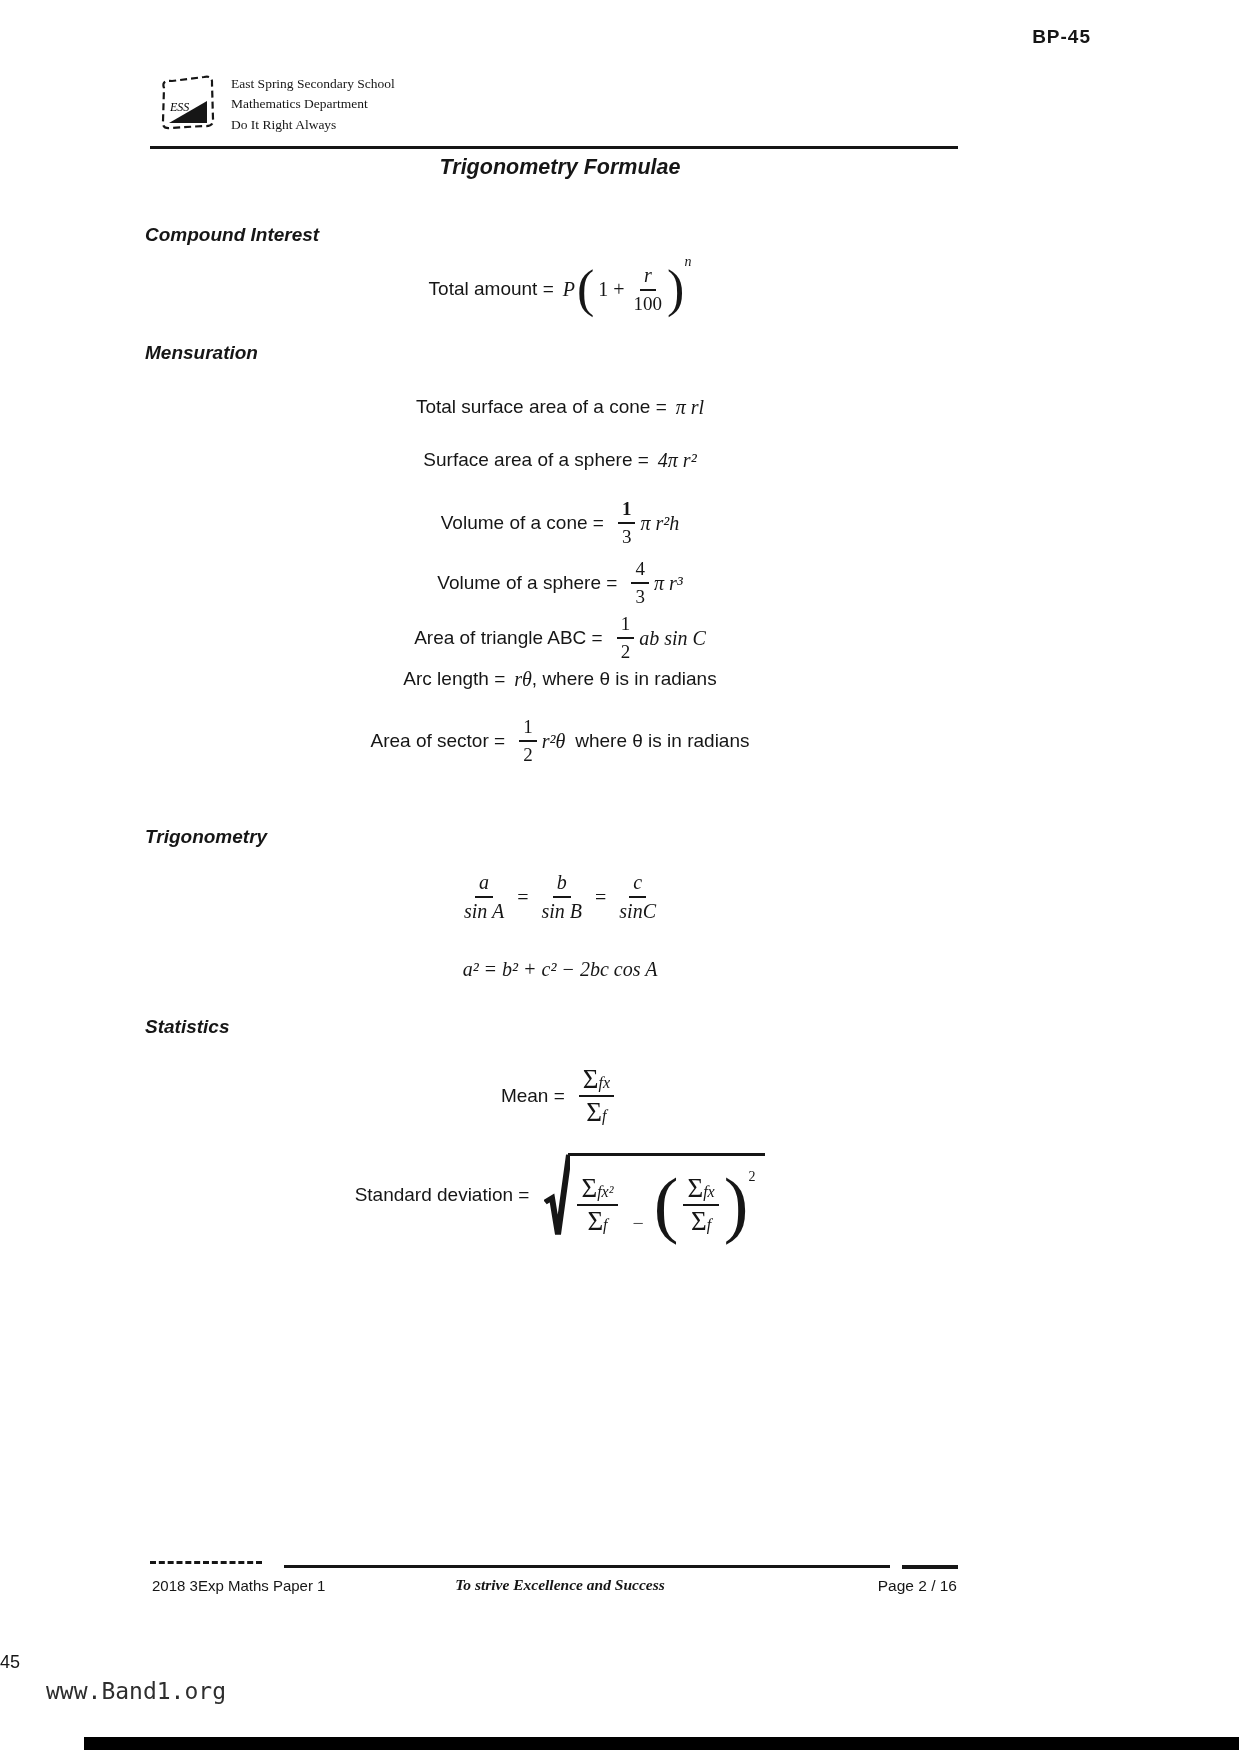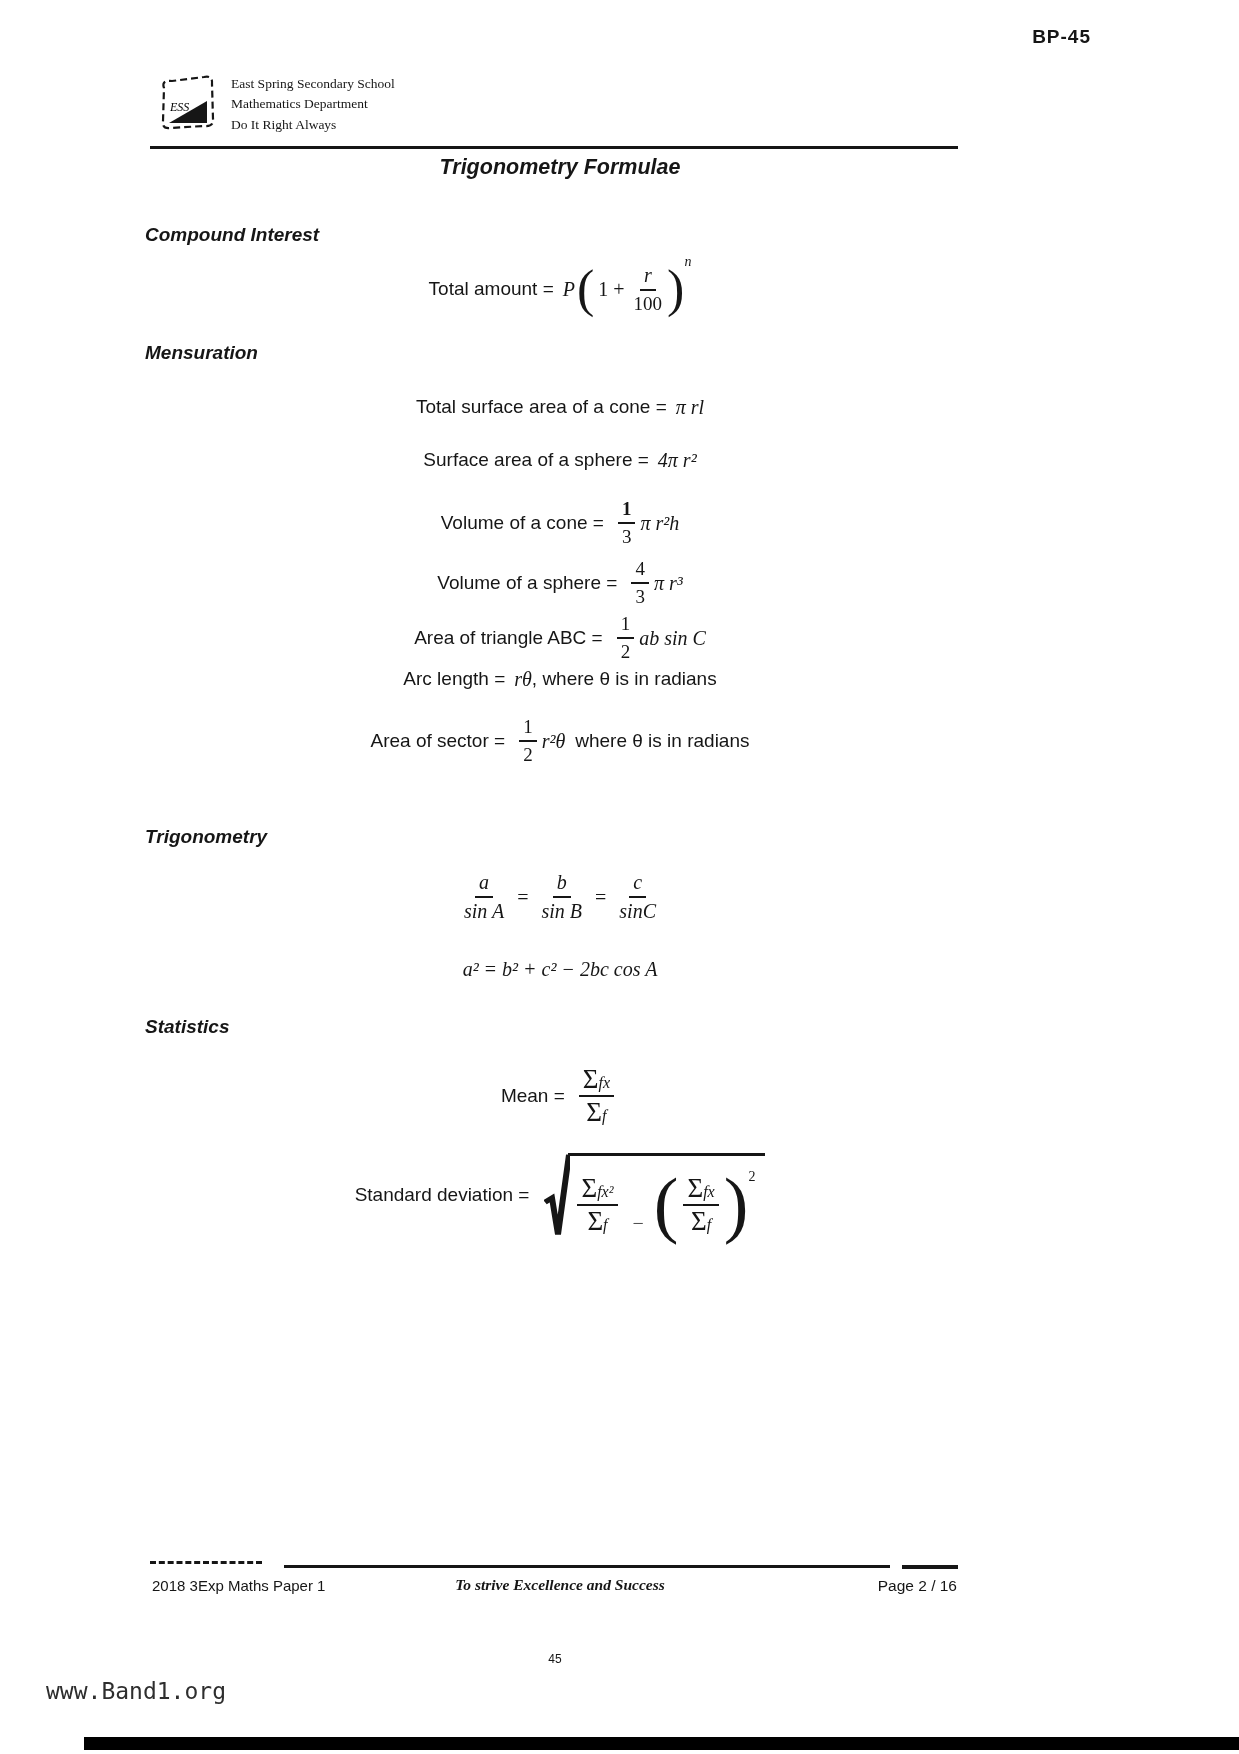--- a/index.html
+++ b/index.html
@@ -51,21 +51,21 @@
 
   
   .rule-dash { top:1561px; left:150px; width:112px; border-top:3px dashed #161616; }
   .rule-a { top:1565px; left:284px; width:606px; height:3px; background:#161616; }
   .rule-b { top:1565px; left:902px; width:56px; height:4px; background:#161616; }
   .foot-left  { top:1577px; left:152px; font-size:15px; }
   .foot-center{ top:1576px; left:20px; width:1080px; text-align:center;
                 font-family:"Liberation Serif", serif; font-style:italic; font-weight:bold; font-size:15.5px; }
   .foot-right { top:1577px; right:282px; font-size:15.5px; }
   .partner { top:1628px; left:0; width:1024px; text-align:center; font-size:17px; }
-  .pagenum { top:1652px; left:0; width:1110px; text-align:center; font-size:12px; }
+  .pagenum { top:1652px; left:0; width:1110px; font-size:18px; }
   .watermark { top:1678px; left:46px; font-family:"DejaVu Sans Mono", monospace;
                font-size:23px; color:#2e2e2e; }
   .bottom-bar { top:1737px; left:84px; width:1155px; height:13px; background:#000; }
 </style>
 </head>
 <body>
 
 <div class="page">
 
   <div class="abs bp-code">BP-45</div>

